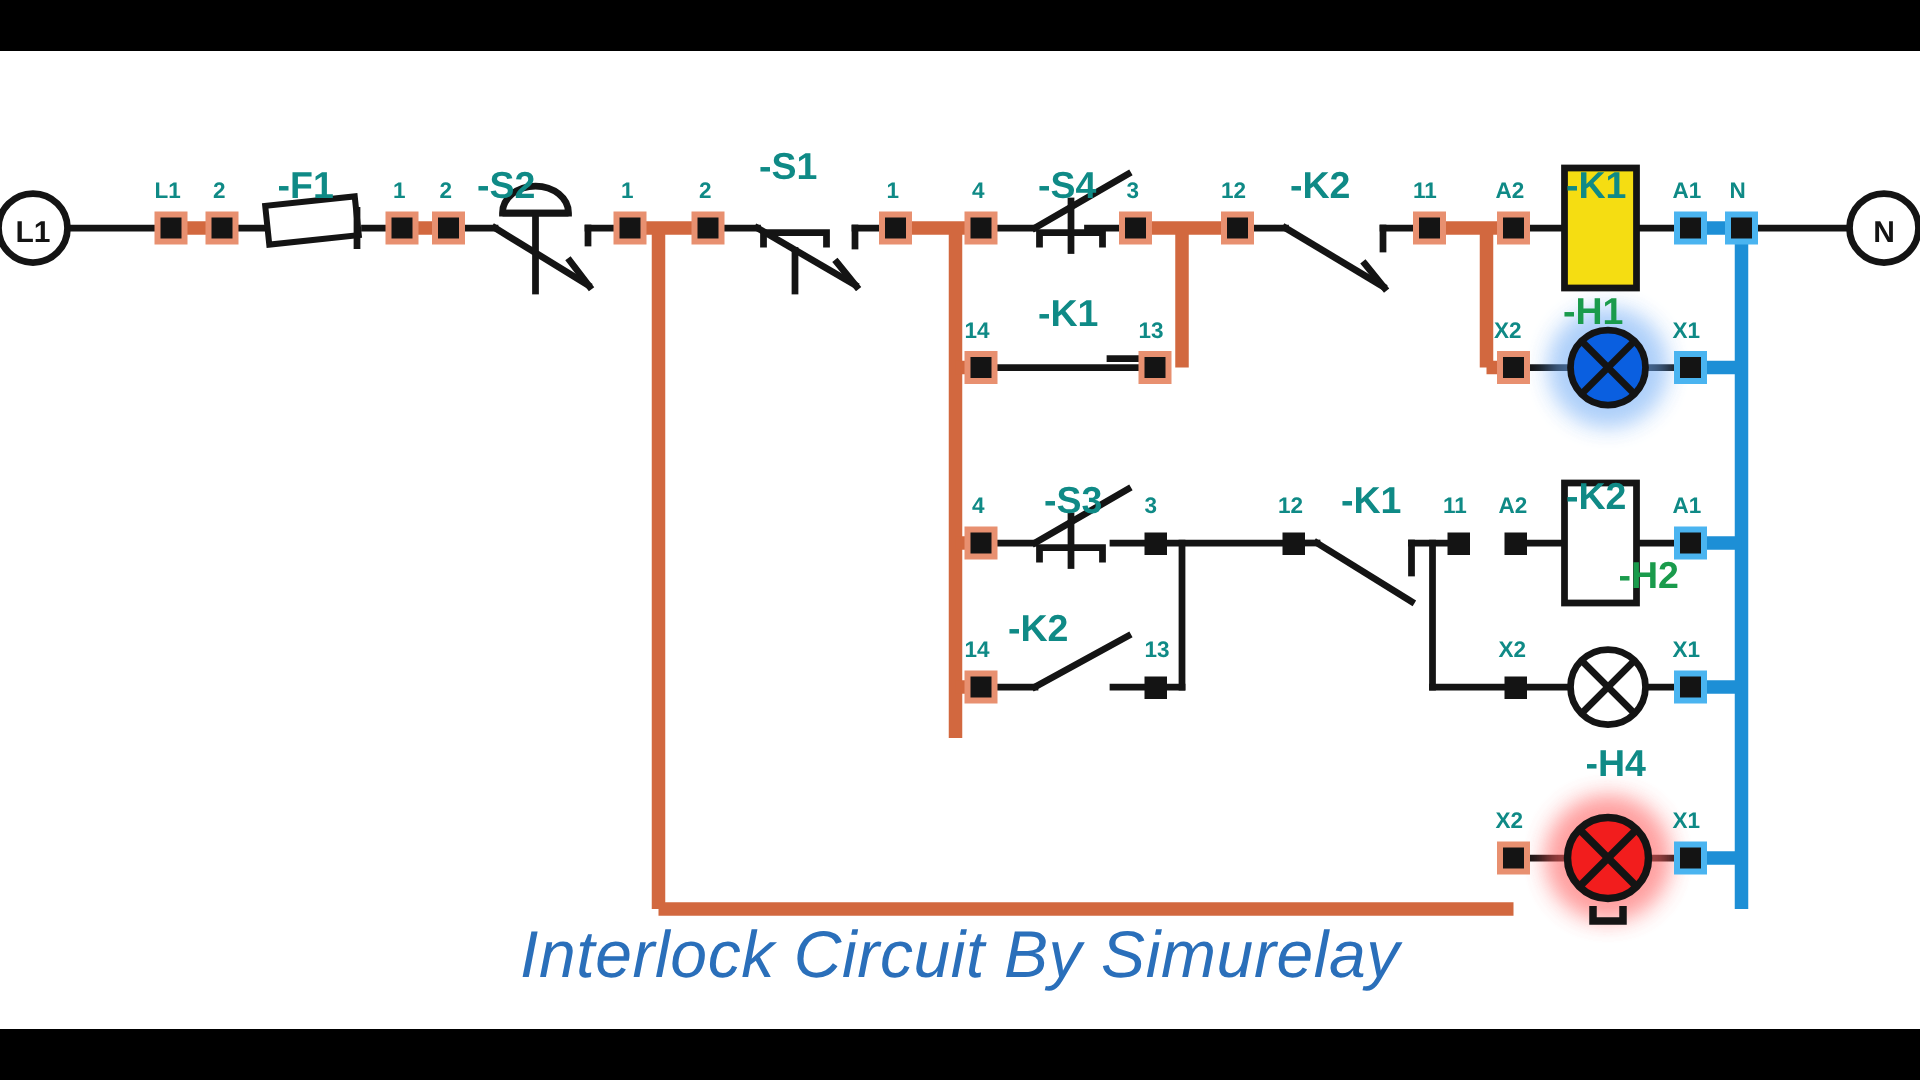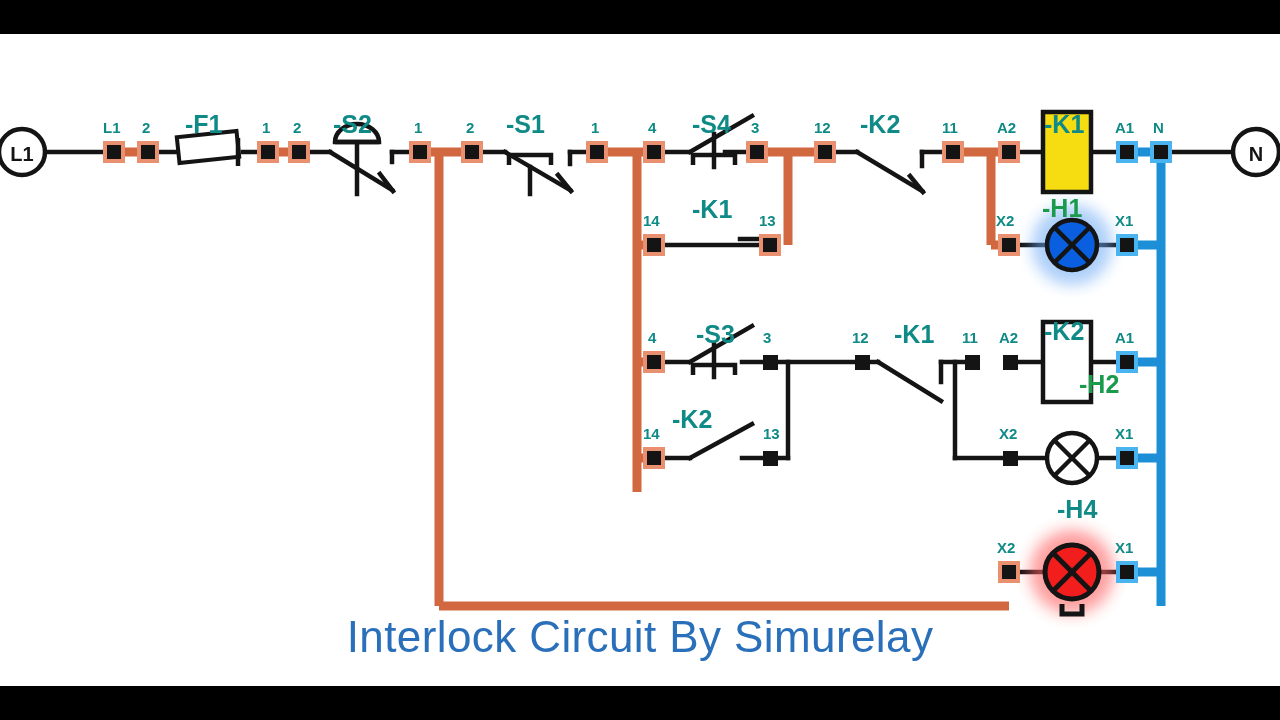--- a/index.html
+++ b/index.html
@@ -9,21 +9,21 @@
   }
   #canvas{
     position:absolute;left:0;top:34px;width:1280px;height:652px;background:#ffffff;
   }
   #svg{position:absolute;left:0;top:0;width:1280px;height:652px;}
   .bar{position:absolute;left:0;width:1280px;height:34px;background:#000;}
   .bar.top{top:0;}
   .bar.bot{top:686px;height:34px;}
   .title{
     position:absolute;left:0;top:612px;width:1280px;text-align:center;
-    font-size:44px;color:#2a6fba;letter-spacing:.4px;white-space:nowrap;
+    font-size:44px;color:#2a6fba;letter-spacing:.4px;white-space:nowrap;font-style:italic;
   }
   
   .tl{
     position:absolute;color:#0f8a86;font-size:15px;font-weight:bold;
     line-height:1;white-space:nowrap;
   }
   
   .dev{
     position:absolute;color:#0f8a86;font-size:25px;font-weight:bold;
     line-height:1;white-space:nowrap;
@@ -286,22 +286,22 @@
           <rect x="855" y="321" width="15" height="15"></rect>
           <rect x="965" y="321" width="15" height="15"></rect>
           <rect x="1003" y="321" width="15" height="15"></rect>
           <rect x="763" y="417" width="15" height="15"></rect>
           <rect x="1003" y="417" width="15" height="15"></rect>
         </g>
       </g>
     </svg>
 
     <div class="dev" style="left:185px;top:78px">-F1</div>
-    <div class="dev" style="left:333px;top:78px">-S2</div>
-    <div class="dev" style="left:506px;top:78px">-S1</div>
+    <div class="dev" style="left:318px;top:78px">-S2</div>
+    <div class="dev" style="left:506px;top:65px">-S1</div>
     <div class="dev" style="left:692px;top:78px">-S4</div>
     <div class="dev" style="left:692px;top:163px">-K1</div>
     <div class="dev" style="left:860px;top:78px">-K2</div>
     <div class="dev" style="left:1044px;top:78px">-K1</div>
     <div class="dev green" style="left:1042px;top:162px">-H1</div>
     <div class="dev" style="left:1044px;top:285px">-K2</div>
     <div class="dev" style="left:696px;top:288px">-S3</div>
     <div class="dev" style="left:672px;top:373px">-K2</div>
     <div class="dev" style="left:894px;top:288px">-K1</div>
     <div class="dev green" style="left:1079px;top:338px">-H2</div>

